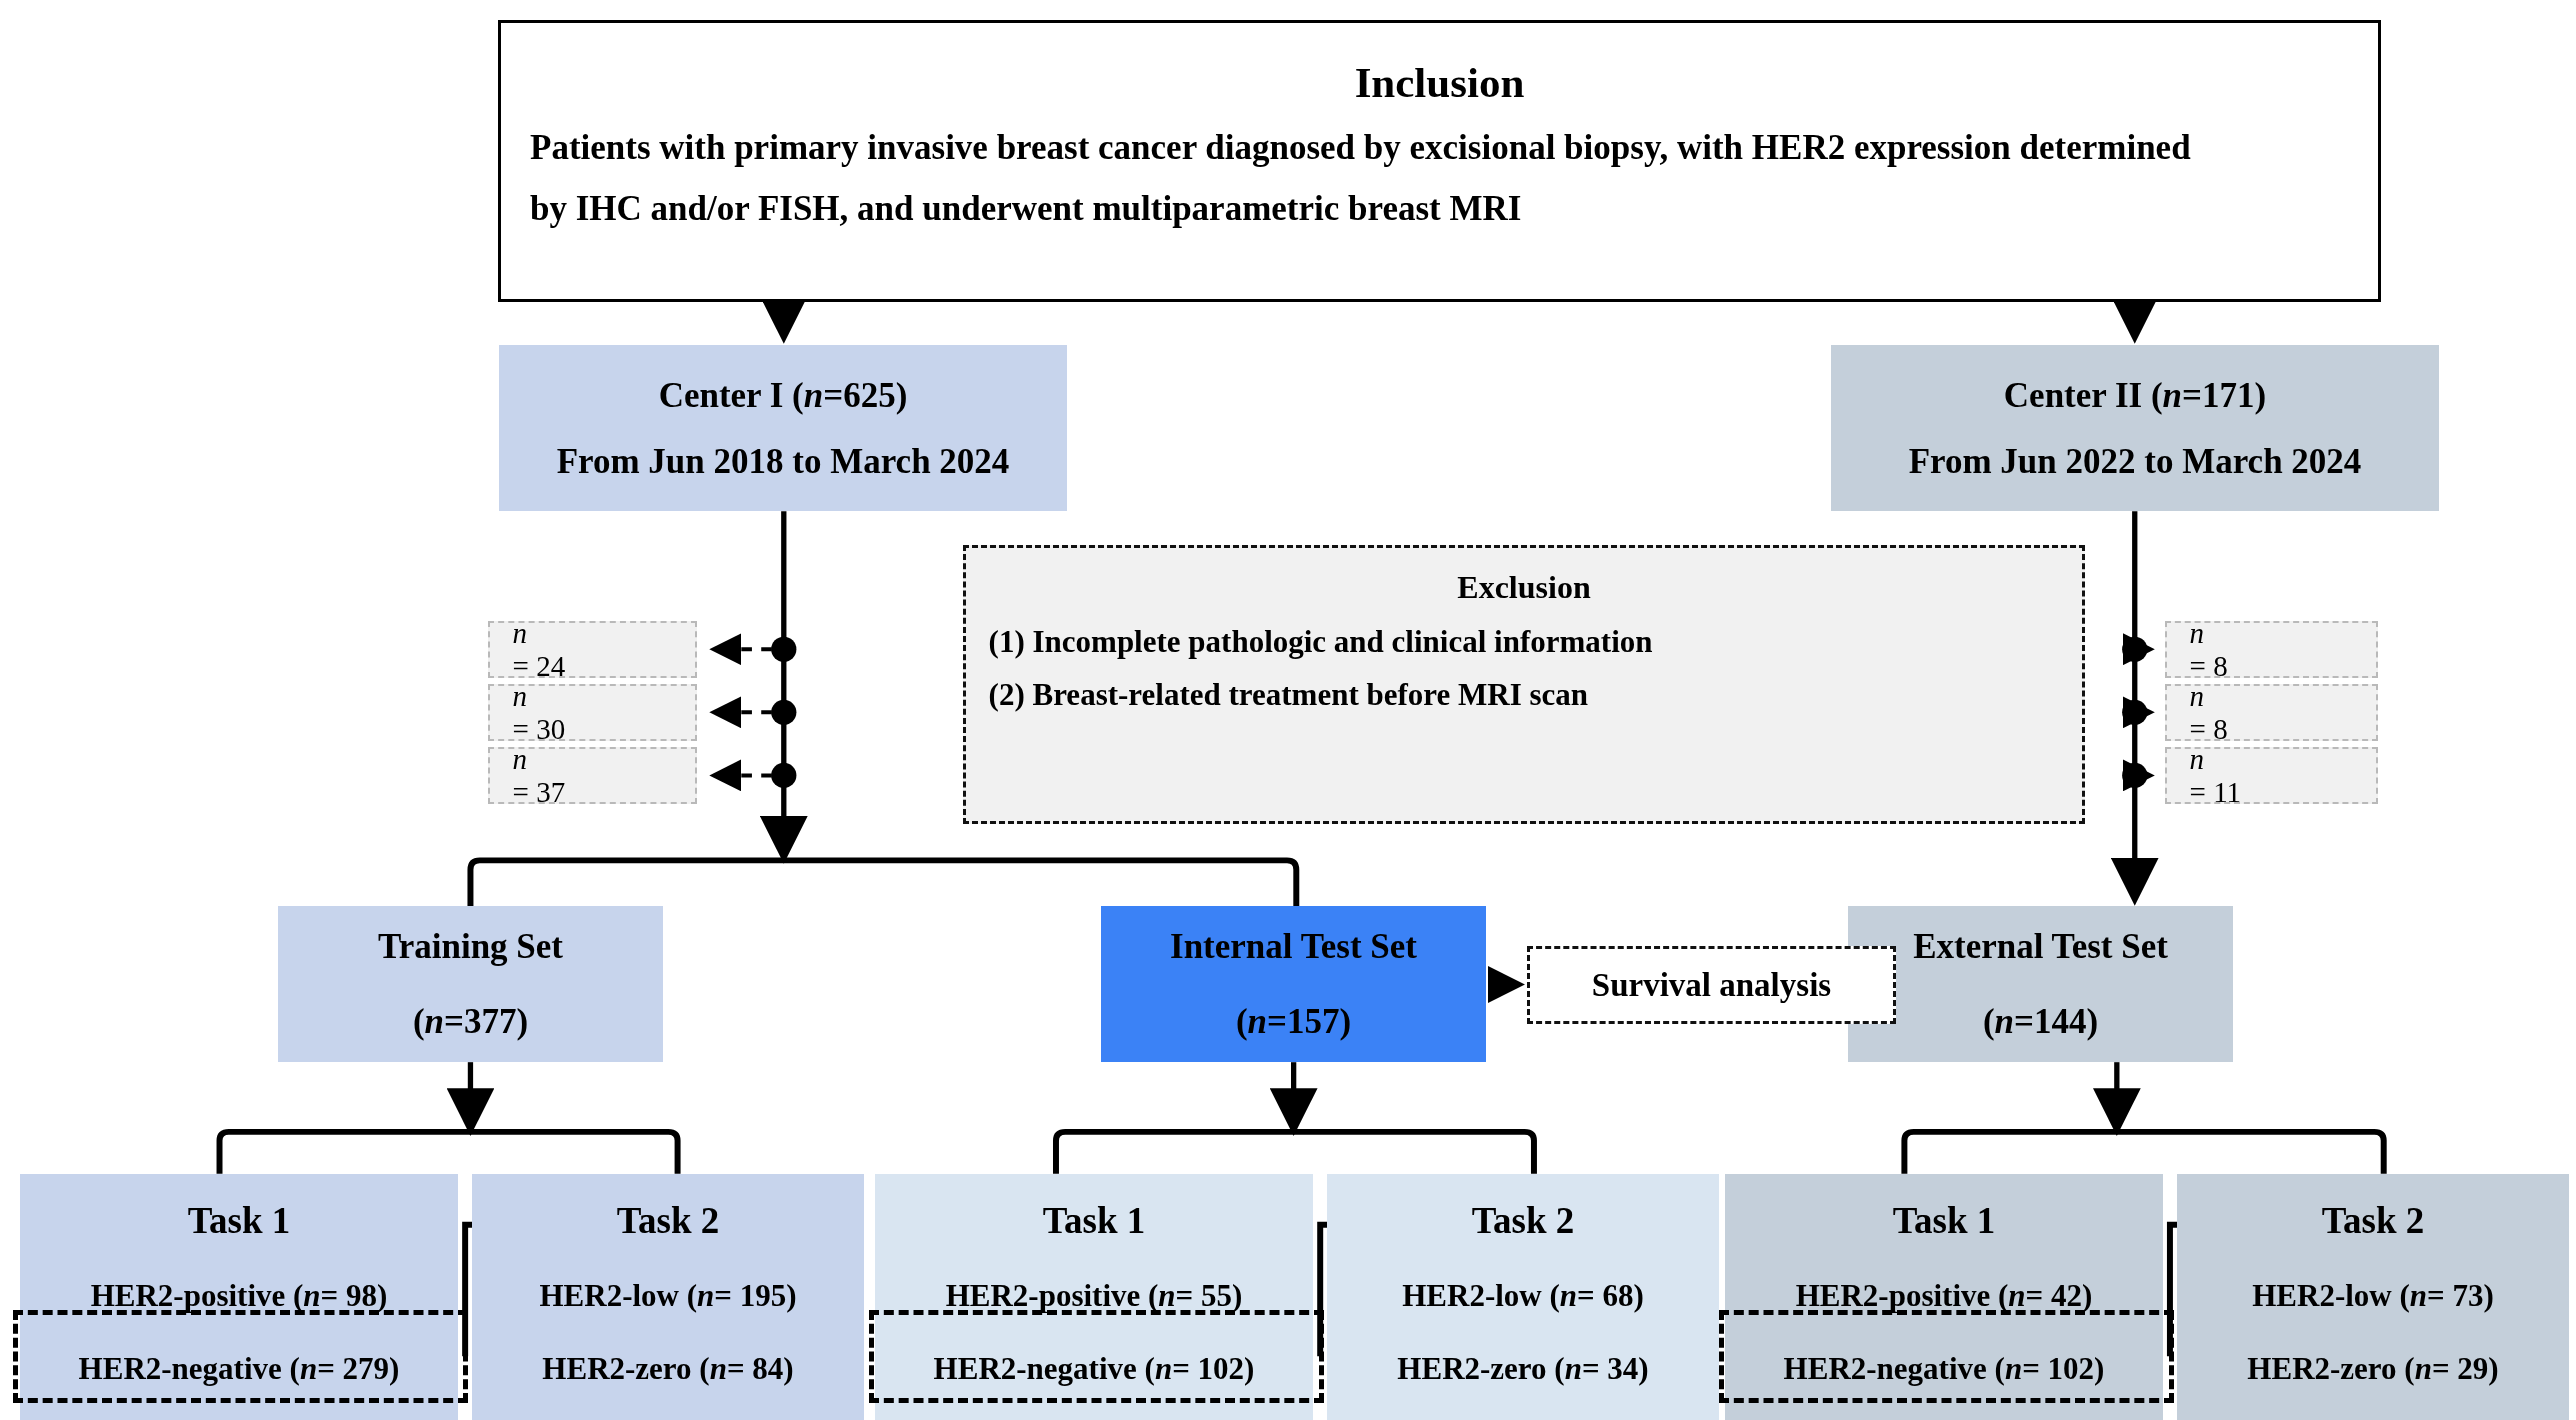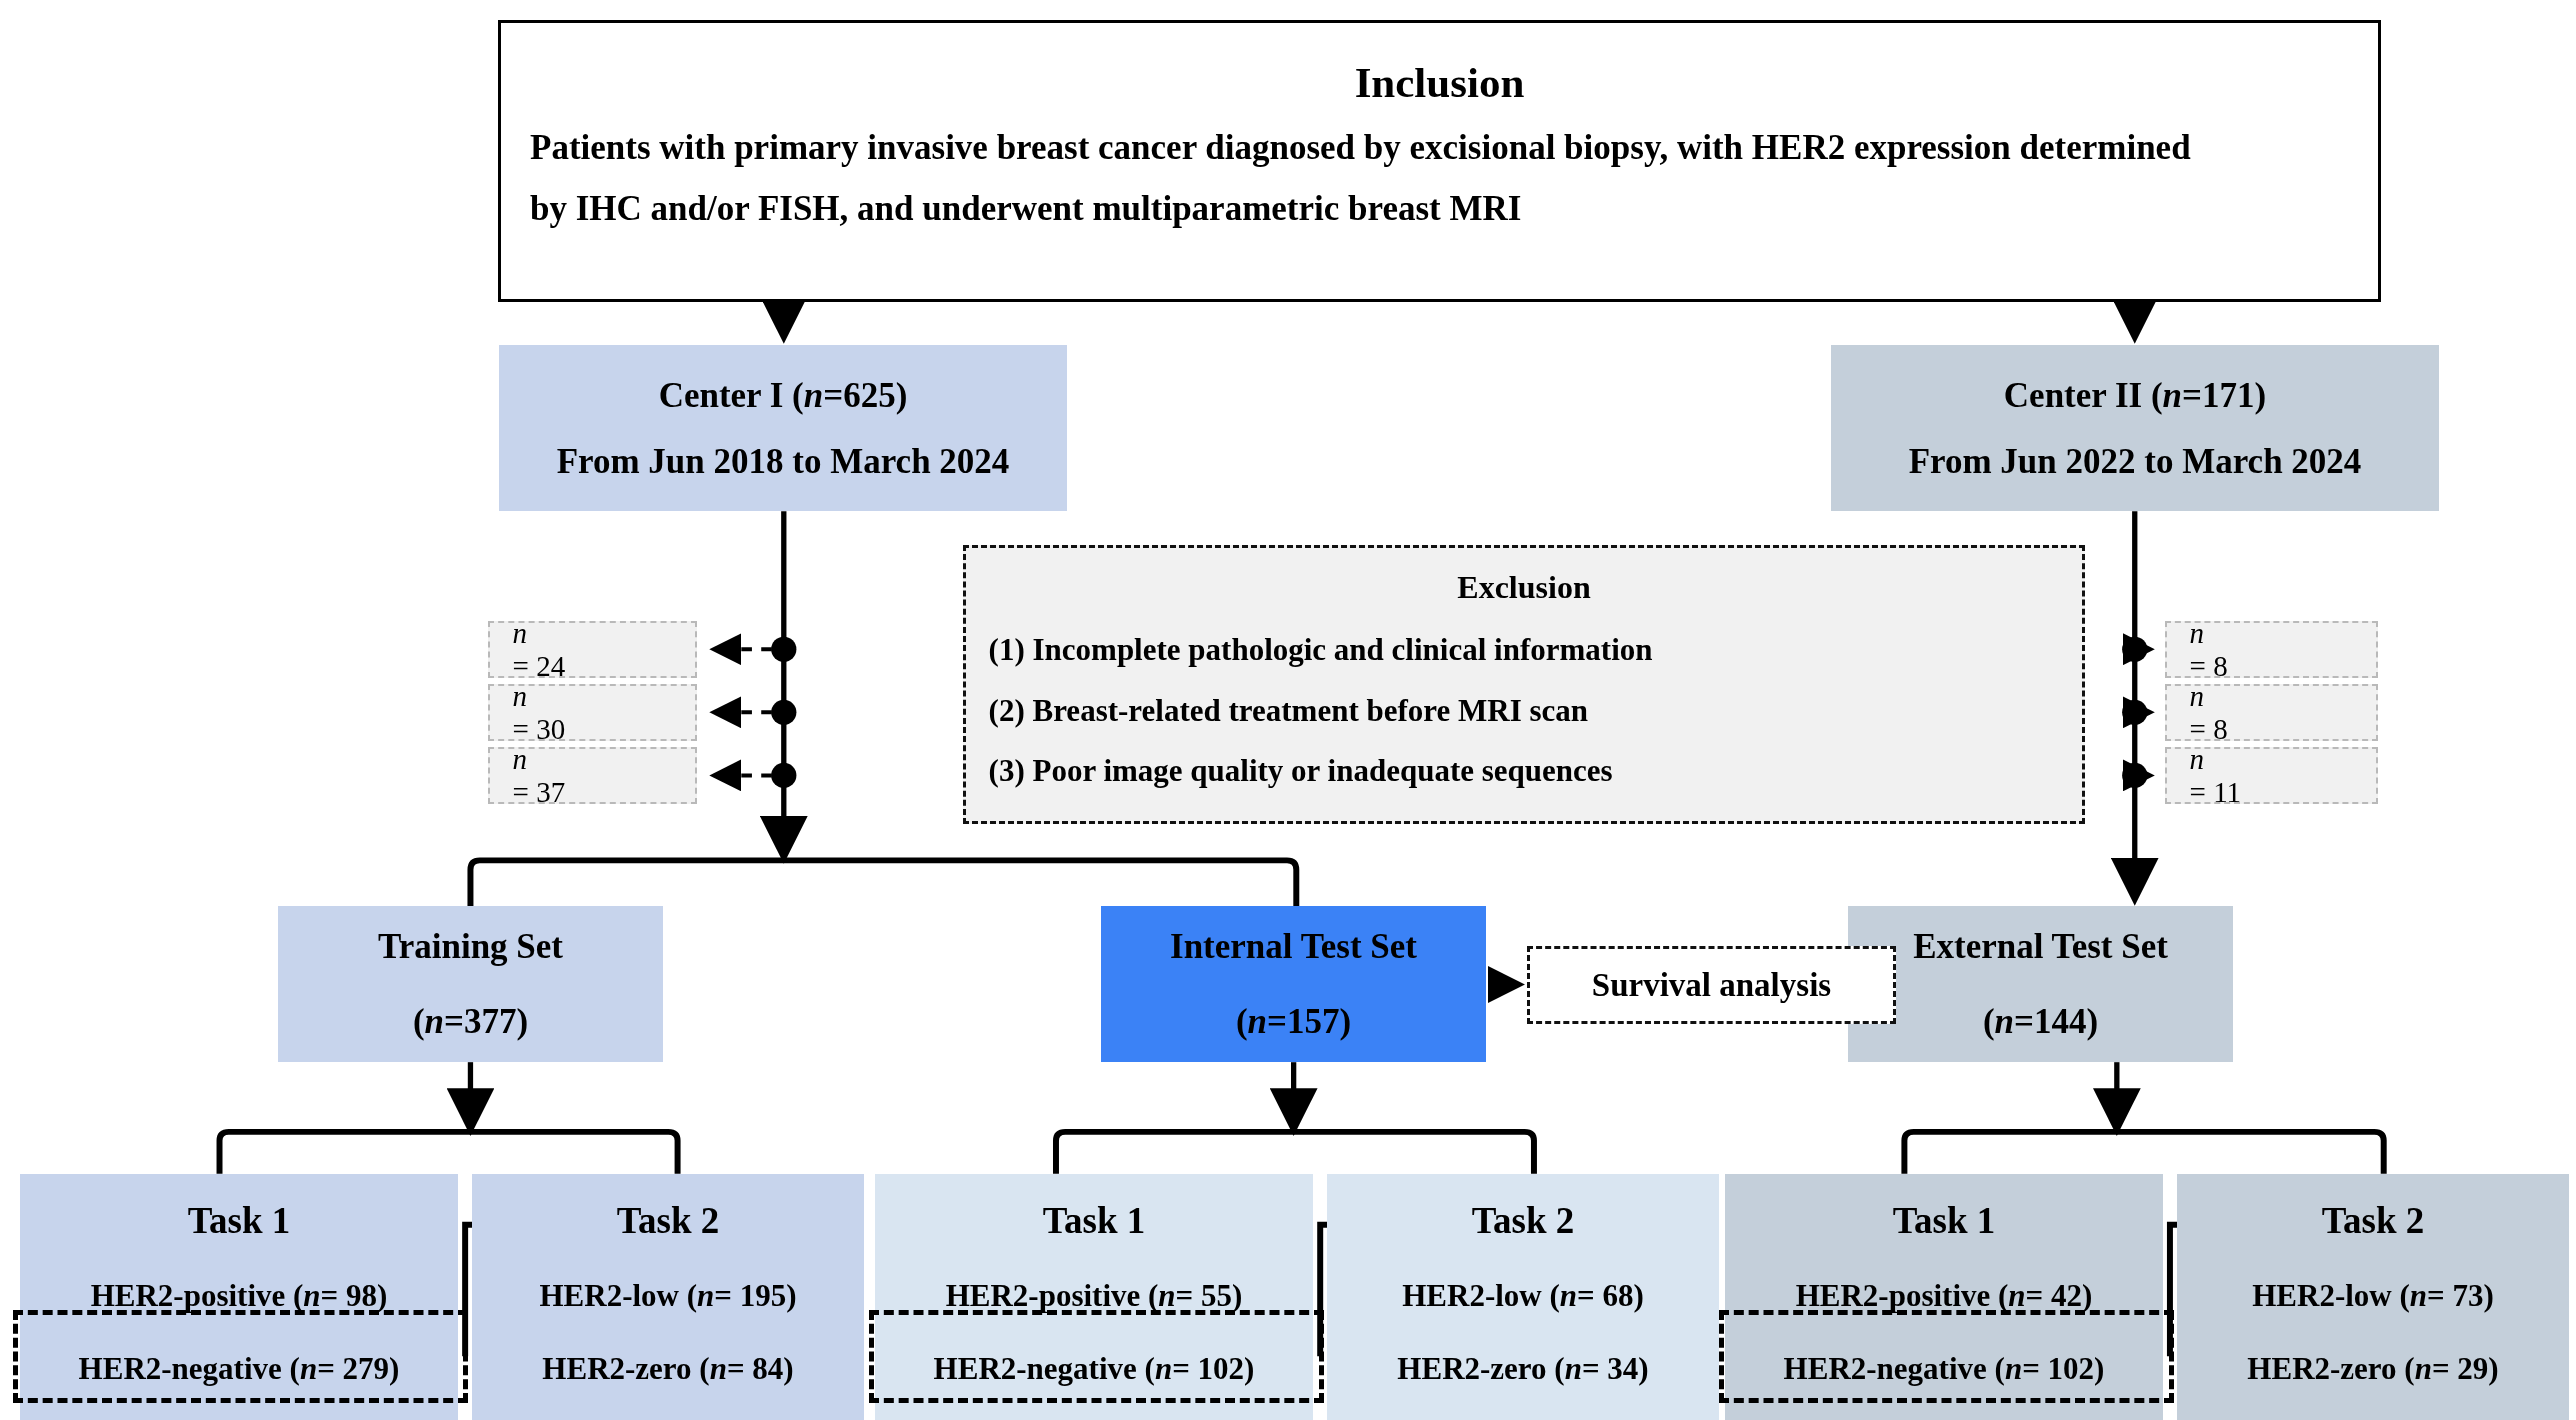--- a/index.html
+++ b/index.html
@@ -18,21 +18,21 @@
   
   #centerI{left:499px;top:345px;width:568px;height:166px;background:#c7d4ec;}
   #centerII{left:1831px;top:345px;width:608px;height:166px;background:#c4cfda;}
   .center-l{font-size:35px;line-height:1.0;}
   .center-l.two{margin-top:31px;}
 
   
   #exclusion{left:963px;top:545px;width:1122px;height:279px;background:#f1f1f1;
              border:3.3px dashed #111;align-items:stretch;justify-content:flex-start;padding:12px 22.6px 0 22.6px;}
   #exclusion .ttl{font-size:32px;text-align:center;margin-top:9.3px;}
-  #exclusion .ln{font-size:31px;text-align:left;margin-top:28px;line-height:1.05;}
+  #exclusion .ln{font-size:31px;text-align:left;margin-top:20px;line-height:1.05;}
 
   
   .nbox{background:#f1f1f1;border:2.7px dashed #b9b9b9;font-weight:normal;font-size:29px;
         align-items:flex-start;padding-left:22.6px;}
   #nL1{left:488px;top:621px;width:209px;height:57px;}
   #nL2{left:488px;top:684px;width:209px;height:57px;}
   #nL3{left:488px;top:747px;width:209px;height:57px;}
   #nR1{left:2165px;top:621px;width:213px;height:57px;}
   #nR2{left:2165px;top:684px;width:213px;height:57px;}
   #nR3{left:2165px;top:747px;width:213px;height:57px;}
@@ -135,21 +135,20 @@
   </div>
   <div class="box" id="centerII">
     <div class="center-l">Center II (<span class="it">n</span>=171)</div>
     <div class="center-l two">From Jun 2022 to March 2024</div>
   </div>
 
   <div class="box" id="exclusion">
     <div class="ttl">Exclusion</div>
     <div class="ln">(1) Incomplete pathologic and clinical information</div>
     <div class="ln">(2) Breast-related treatment before MRI scan</div>
-    <div class="ln">(3) Poor image quality or inadequate sequences</div>
   </div>
 
   <div class="box nbox" id="nL1"><span class="it">n</span> = 24</div>
   <div class="box nbox" id="nL2"><span class="it">n</span> = 30</div>
   <div class="box nbox" id="nL3"><span class="it">n</span> = 37</div>
   <div class="box nbox" id="nR1"><span class="it">n</span> = 8</div>
   <div class="box nbox" id="nR2"><span class="it">n</span> = 8</div>
   <div class="box nbox" id="nR3"><span class="it">n</span> = 11</div>
 
   <div class="box" id="trainSet">

